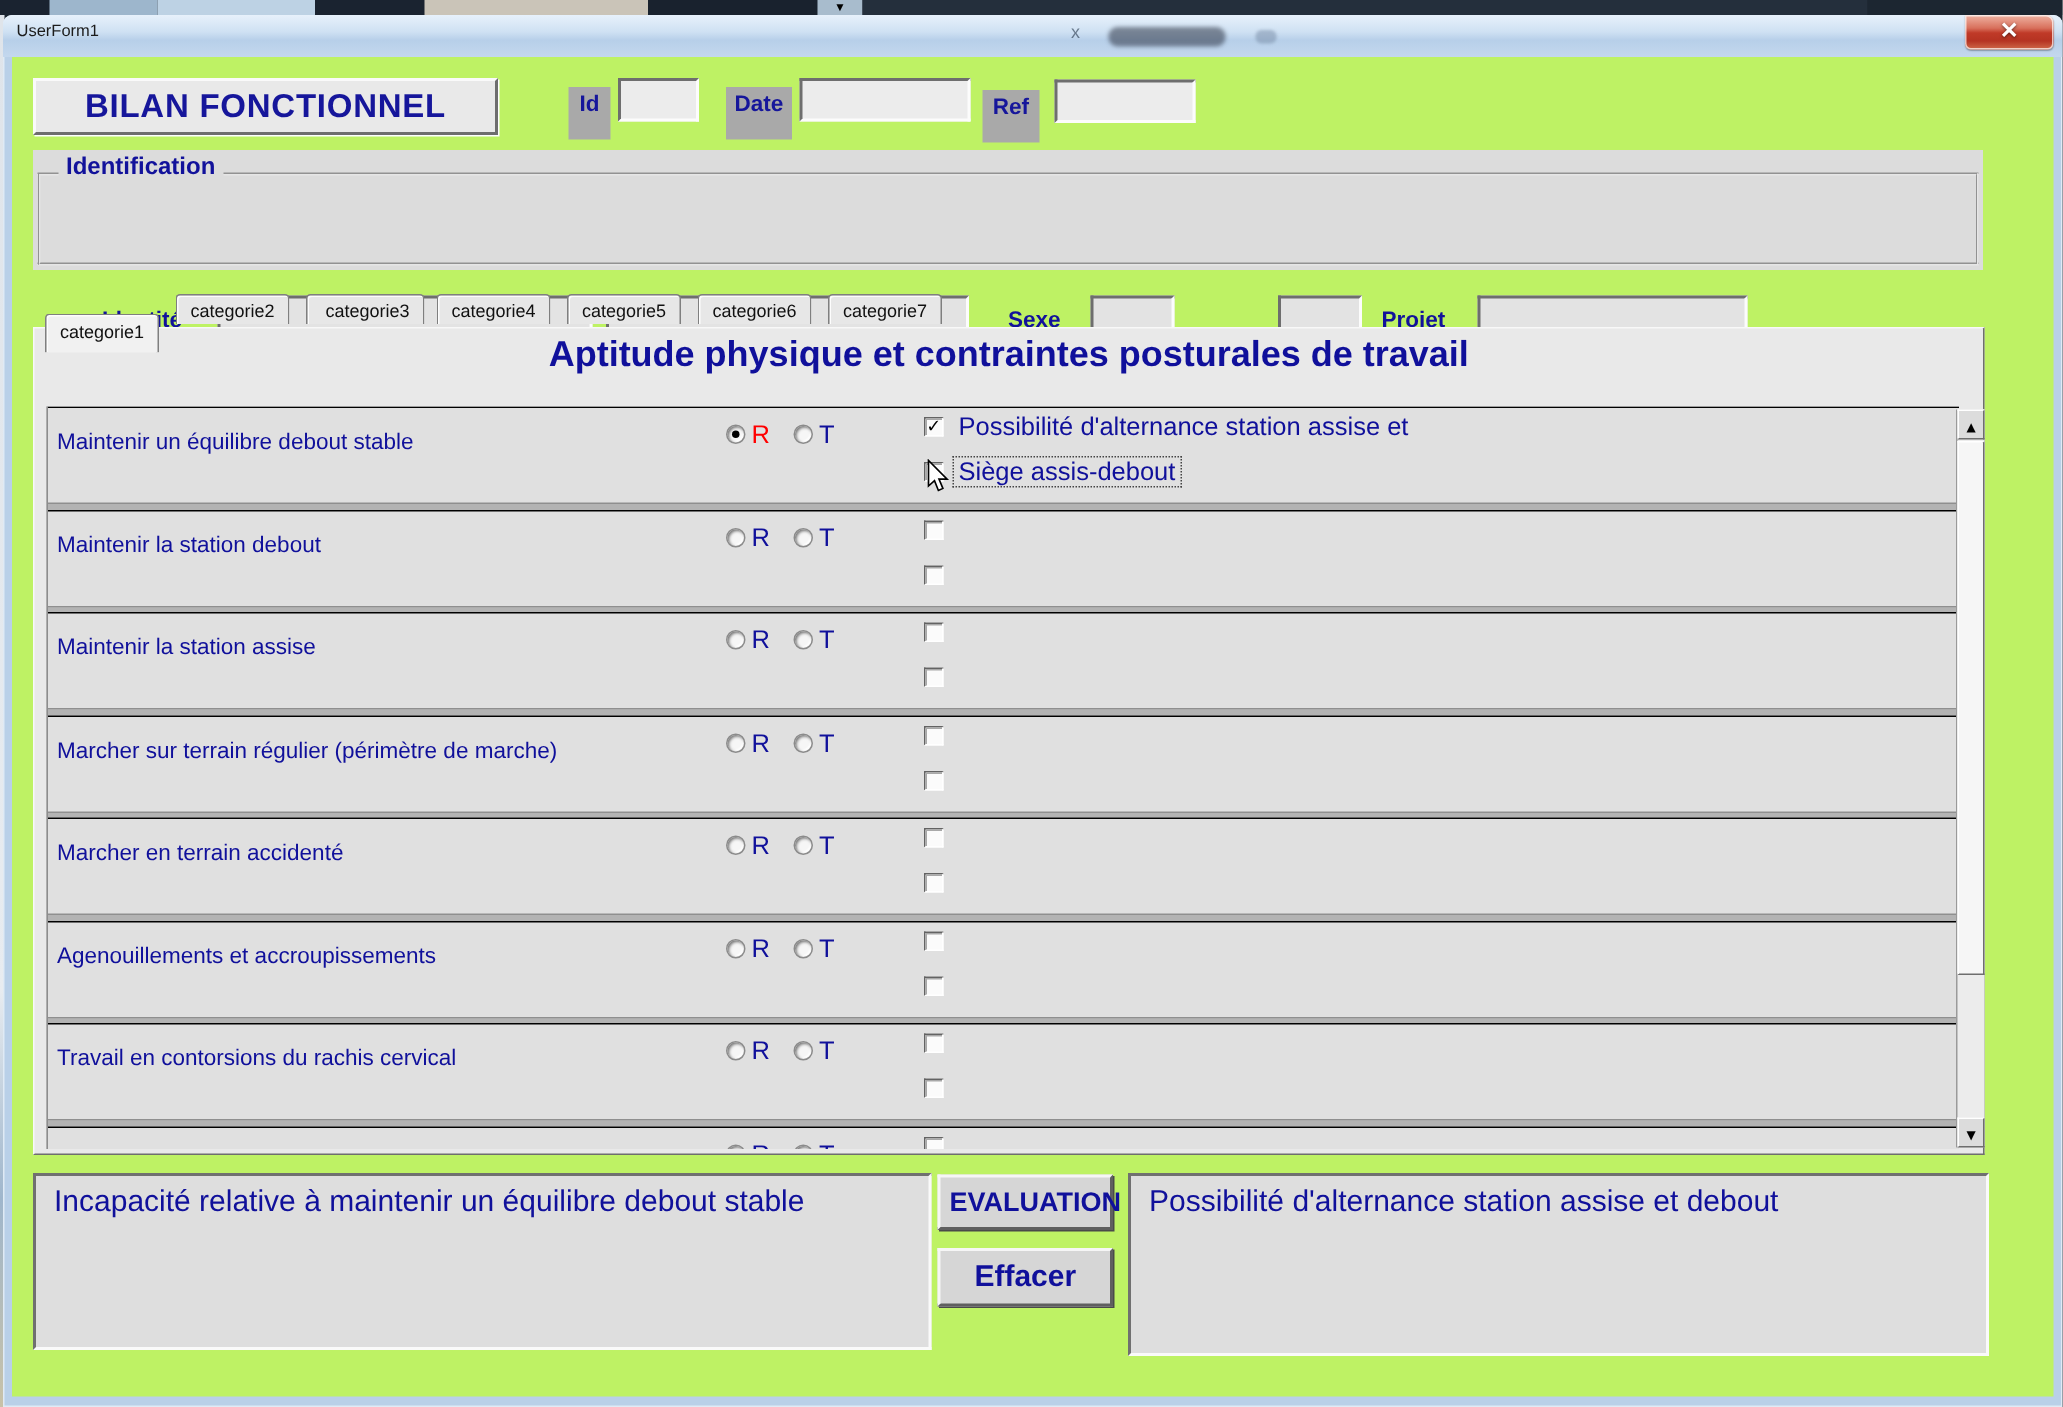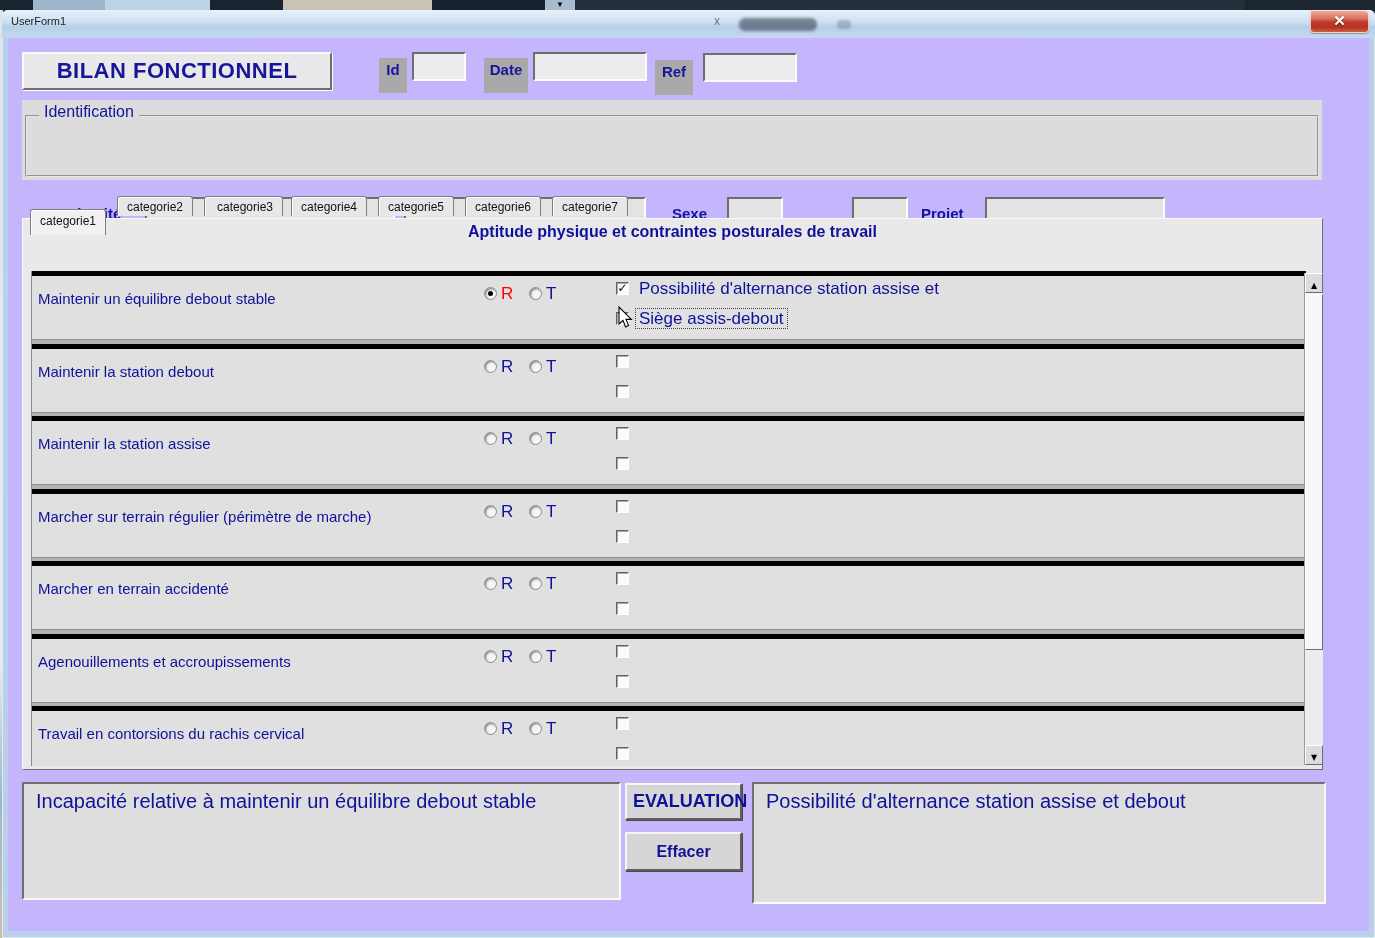--- a/index.html
+++ b/index.html
@@ -20,21 +20,21 @@
        background:rgba(45,52,70,.55);filter:blur(1.5px);}
   .glass-blob2{position:absolute;left:835px;top:10px;width:14px;height:9px;border-radius:4px;
        background:rgba(120,140,165,.5);filter:blur(1px);}
   .closebtn{position:absolute;right:6px;top:0;width:59px;height:23px;
        border-radius:0 5px 4px 4px;cursor:pointer;
        background:linear-gradient(#f0b4a4 0%,#d8705c 38%,#c03a28 52%,#b53322 75%,#cf6a4a 100%);
        box-shadow:inset 0 0 0 1px rgba(255,255,255,.7),0 1px 1px rgba(0,0,0,.3);
        text-align:center;}
   .closebtn span{color:#fff;font-weight:bold;font-size:15px;line-height:22px;
        text-shadow:0 1px 2px rgba(0,0,0,.55);}
-  .client{position:absolute;left:6px;top:28px;width:1361px;height:893px;background:#c4b5fd;}
+  .client{position:absolute;left:6px;top:28px;width:1361px;height:893px;background:#bef264;}
   
   .banner{position:absolute;left:14px;top:14px;width:306px;height:34px;background:#e9e9e9;
        border-top:2px solid #fafafa;border-left:2px solid #fafafa;
        border-bottom:2px solid #6e6e6e;border-right:2px solid #6e6e6e;
        box-shadow:1px 1px 0 #fdfdfd;
        color:#16169b;font-weight:bold;font-size:22px;line-height:34px;text-align:center;letter-spacing:.5px;}
   .chip{position:absolute;background:#a9a9a9;color:#16169b;font-weight:bold;font-size:15px;
        text-align:center;padding-top:3px;}
   .sunken{position:absolute;background:#ececec;
        border-top:2px solid #6e6e6e;border-left:2px solid #6e6e6e;
@@ -50,39 +50,39 @@
   .cb{display:inline-block;width:13px;height:13px;background:#fbfbfb;box-sizing:border-box;
        border-top:1px solid #636363;border-left:1px solid #636363;
        border-bottom:1px solid #fff;border-right:1px solid #fff;
        box-shadow:inset 1px 1px 0 #a8a8a8;
        font-size:12px;line-height:11px;text-align:center;color:#000;font-family:"DejaVu Sans",sans-serif;}
   
   .frame{position:absolute;left:14px;top:62px;width:1300px;height:80px;background:#dcdcdc;}
   .frame-border{position:absolute;left:3px;right:3px;top:15px;bottom:3px;
        border:2px groove #e6e6e6;}
   .legend{position:absolute;left:17px;top:3px;background:#dcdcdc;padding:0 5px;
-       color:#12129b;font-weight:normal;font-size:16px;}
+       color:#12129b;font-weight:bold;font-size:16px;}
   .flabel{position:absolute;top:105px;color:#12129b;font-weight:bold;font-size:15px;}
   .f-in{top:97px;height:26px;background:#e3e3e3;}
   
   .multipage{position:absolute;left:14px;top:155px;width:1301px;height:577px;}
   .tabstrip{position:absolute;left:0;top:0;right:0;height:25px;}
   .tab{position:absolute;top:3px;height:19px;padding:0 9px;background:#e7e7e7;
        border:1px solid #7f7f7f;border-bottom:none;border-radius:3px 3px 0 0;
        font-size:12px;color:#111;line-height:20px;cursor:pointer;
        box-shadow:inset 1px 1px 0 #fdfdfd;}
   .tab.active{top:16px;height:25px;background:#f1f1f1;line-height:23px;z-index:3;text-align:center;}
   .pagearea{position:absolute;left:0;top:25px;width:1299px;height:550px;background:#e9e9e9;
        border:1px solid #f8f8f8;border-right-color:#6e6e6e;border-bottom-color:#6e6e6e;}
   .pagetitle{position:absolute;left:0;top:4px;width:100%;text-align:center;
-       color:#10109b;font-weight:bold;font-size:16px;}
+       color:#10109b;font-weight:bold;font-size:24px;}
   .rows{position:absolute;left:8px;top:52px;width:1274px;height:495px;overflow:hidden;
        background:#b3b3b3;border-left:1px solid #8d8d8d;}
   .trow{position:relative;height:63px;margin-bottom:3.5px;background:#e0e0e0;
-       border-top:5px solid #000000;border-bottom:1px solid #8f8f8f;}
+       border-top:1px solid #000000;border-bottom:1px solid #8f8f8f;}
   .rlabel{position:absolute;left:6px;top:14px;font-size:15px;color:#10109b;}
   .ropt{position:absolute;top:11px;display:flex;gap:4px;cursor:pointer;}
   .rtl{font-size:17px;color:#10109b;line-height:13px;}
   .rtl.red{color:#ff0000;}
   .chk{position:absolute;left:584px;display:flex;align-items:flex-start;cursor:pointer;}
   .cbl{font-size:17px;color:#10109b;line-height:17px;margin-left:7px;position:relative;top:-3px;
        padding:1px 3px;}
   .cbl.foc{outline:1px dotted #444;}
   
   .vscroll{position:absolute;left:1281px;top:54px;width:18px;height:492px;background:#ececec;
@@ -101,21 +101,21 @@
        border-bottom:2px solid #fafafa;border-right:2px solid #fafafa;
        color:#10109b;font-size:20px;padding:6px 12px;box-sizing:border-box;}
   .footbox.left{left:14px;top:744px;width:599px;height:118px;}
   .footbox.right{left:744px;top:744px;width:574px;height:122px;}
   .btn3d{position:absolute;background:#d6d6d6;cursor:pointer;
        border-top:2px solid #f6f6f6;border-left:2px solid #f6f6f6;
        border-bottom:2px solid #5f5f5f;border-right:2px solid #5f5f5f;
        box-shadow:1px 1px 0 #4a4a4a;
        color:#10109b;font-weight:bold;font-family:"Liberation Sans",sans-serif;}
   .btn3d.eval{left:617px;top:745px;width:117px;height:37px;font-size:18px;}
-  .btn3d.eff{left:617px;top:794px;width:117px;height:39px;font-size:16px;}
+  .btn3d.eff{left:617px;top:794px;width:117px;height:39px;font-size:20px;}
   
   .cursor{position:absolute;left:617px;top:306px;z-index:60;pointer-events:none;}
 </style>
 </head>
 <body>
 
 <div>
   <div class="seg" style="left:0;width:33px;background:#1a2330"></div>
   <div class="seg" style="left:33px;width:72px;background:#9db6cc"></div>
   <div class="seg" style="left:105px;width:105px;background:#bdd2e4"></div>

